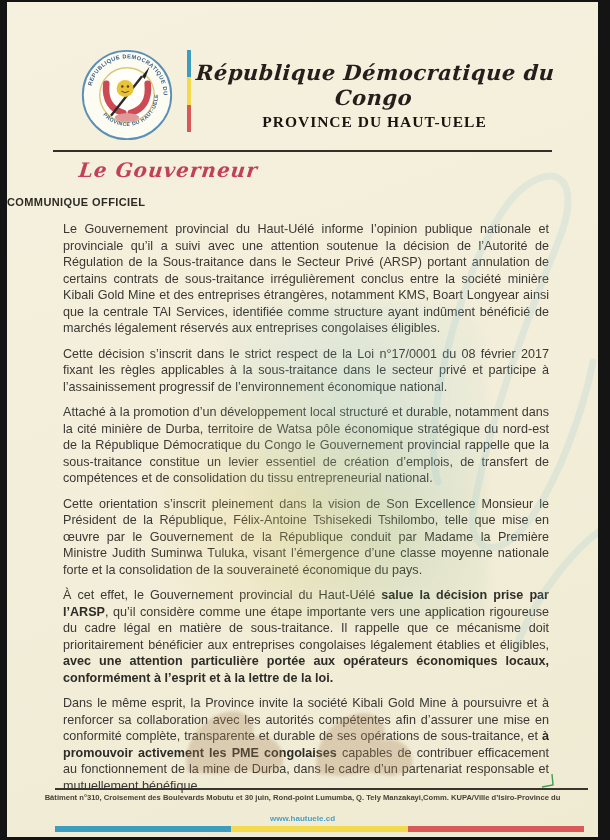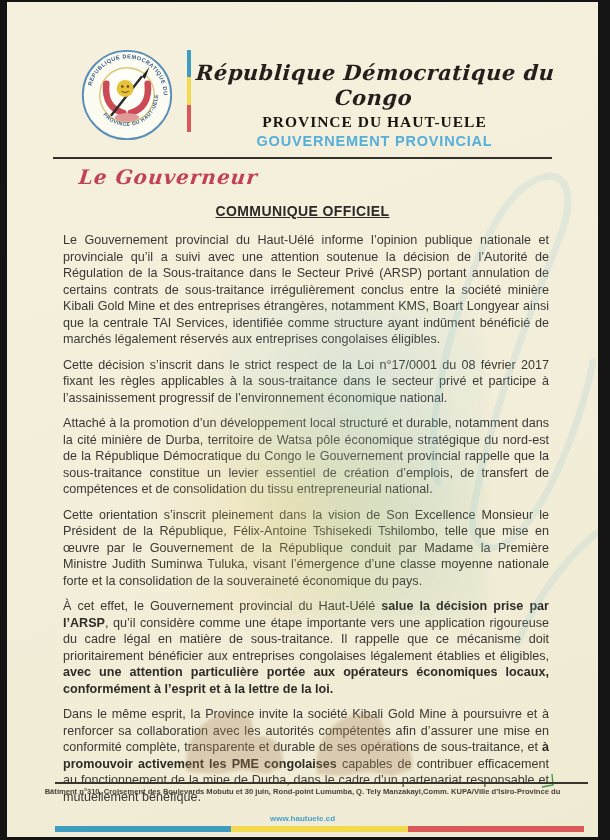--- a/index.html
+++ b/index.html
@@ -45,37 +45,37 @@
     font-weight:bold;font-size:14.5px;letter-spacing:.8px;margin-top:2px;
   }
   .hdr-rule{height:2px;background:#33302a;margin:8px 46px 0 46px;}
   .governor{
     font-family:"DejaVu Serif", serif;font-style:italic;font-weight:bold;
     font-size:20px;margin:6px 0 0 72px;transform:skewX(-6deg);
     letter-spacing:1px;
   }
   
   .doc-title{
-    text-align:center;font-weight:bold;font-size:14px;color:#2c2a26;
-    letter-spacing:.4px;margin-top:14px;text-decoration:underline;
+    font-weight:bold;font-size:11px;color:#2c2a26;
+    letter-spacing:.4px;margin-top:14px;
   }
   .paras{margin:13px 49px 0 56px;}
   .paras p{
     margin:0 0 9px 0;font-size:12.6px;line-height:16.5px;color:#3a3834;
     text-align:justify;
   }
   .paras p span.b{font-weight:bold;color:#2e2c28;}
   
   .footer{position:absolute;left:0;right:0;bottom:0;}
   .ftr-rule{height:1.5px;background:#3a352c;margin:0 10px 3px 48px;}
   .address{
     text-align:center;font-size:7.6px;line-height:9.5px;color:#4a4238;
     font-weight:bold;margin:0 20px;
   }
-  .website{text-align:center;font-size:8px;font-weight:bold;margin-top:18px;}
+  .website{text-align:center;font-size:8px;font-weight:bold;margin-top:12px;}
   .tricolor{display:flex;height:6px;margin:3px 14px 5px 48px;}
   .tricolor span{flex:1;}
   .green-mark{position:absolute;right:40px;bottom:48px;width:18px;height:18px;}
 </style>
 </head>
 <body>
 
 <div class="photo">
   <div class="paper">
 
@@ -123,21 +123,20 @@
 
       <div class="hdr-divider">
         <span style="background:#3e9dbf"></span>
         <span style="background:#f2d94e"></span>
         <span style="background:#d95858"></span>
       </div>
 
       <div class="hdr-titles">
         <div class="country">République Démocratique du Congo</div>
         <div class="province">PROVINCE DU HAUT-UELE</div>
-        <div class="government" style="color:#56aedb">GOUVERNEMENT PROVINCIAL</div>
       </div>
     </div>
 
     <div class="hdr-rule"></div>
     <div class="governor" style="color:#c24059">Le Gouverneur</div>
 
     <div class="doc-title">COMMUNIQUE OFFICIEL</div>
 
     <div class="paras">
         <p><span>Le Gouvernement provincial du Haut-Uélé informe l’opinion publique nationale et provinciale qu’il a suivi avec une attention soutenue la décision de l’Autorité de Régulation de la Sous-traitance dans le Secteur Privé (ARSP) portant annulation de certains contrats de sous-traitance irrégulièrement conclus entre la société minière Kibali Gold Mine et des entreprises étrangères, notamment KMS, Boart Longyear ainsi que la centrale TAI Services, identifiée comme structure ayant indûment bénéficié de marchés légalement réservés aux entreprises congolaises éligibles.</span></p>

